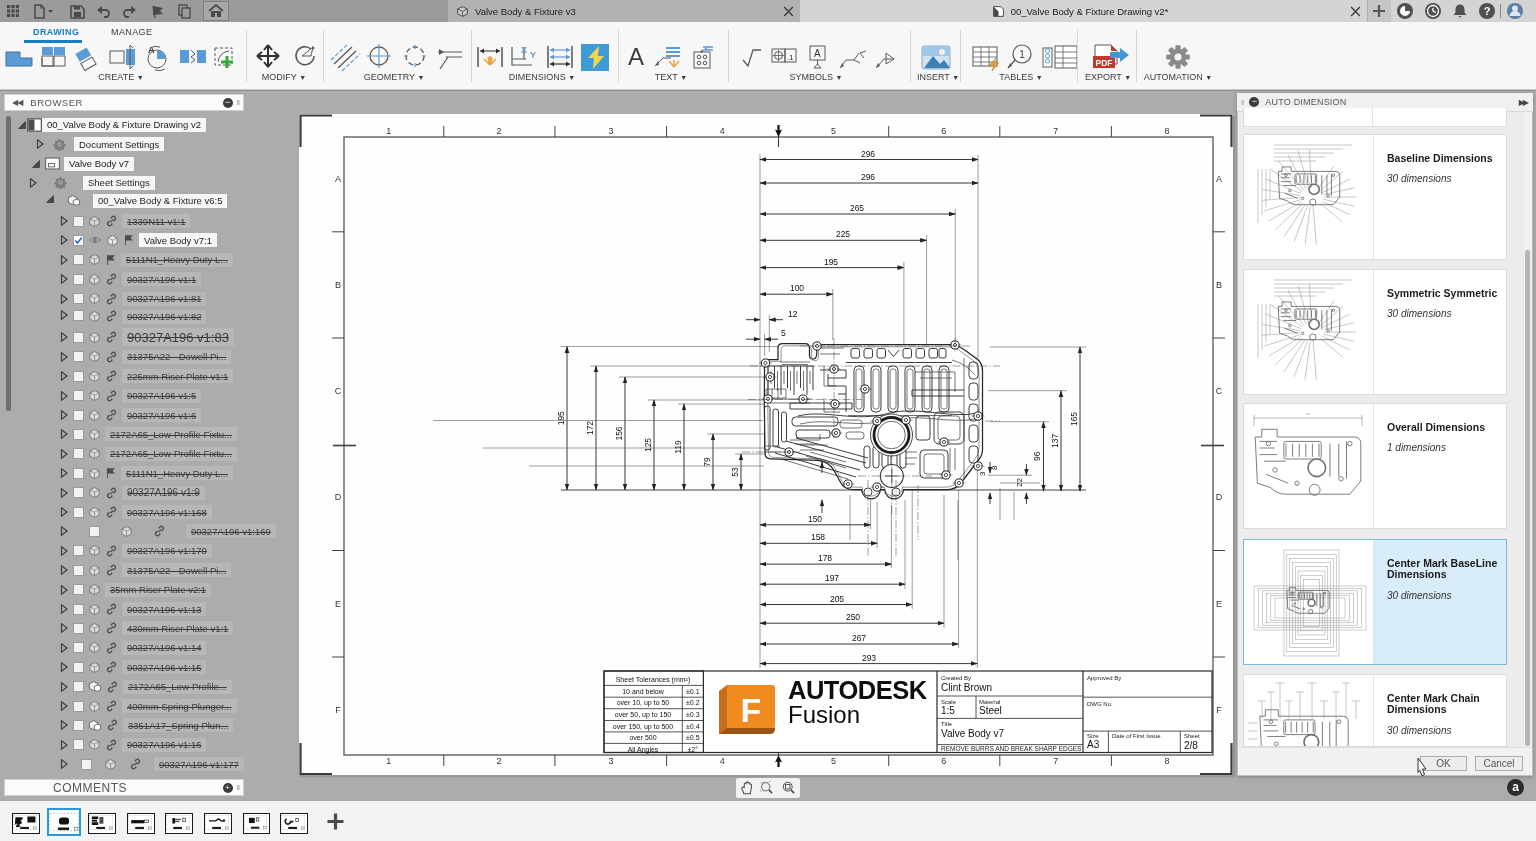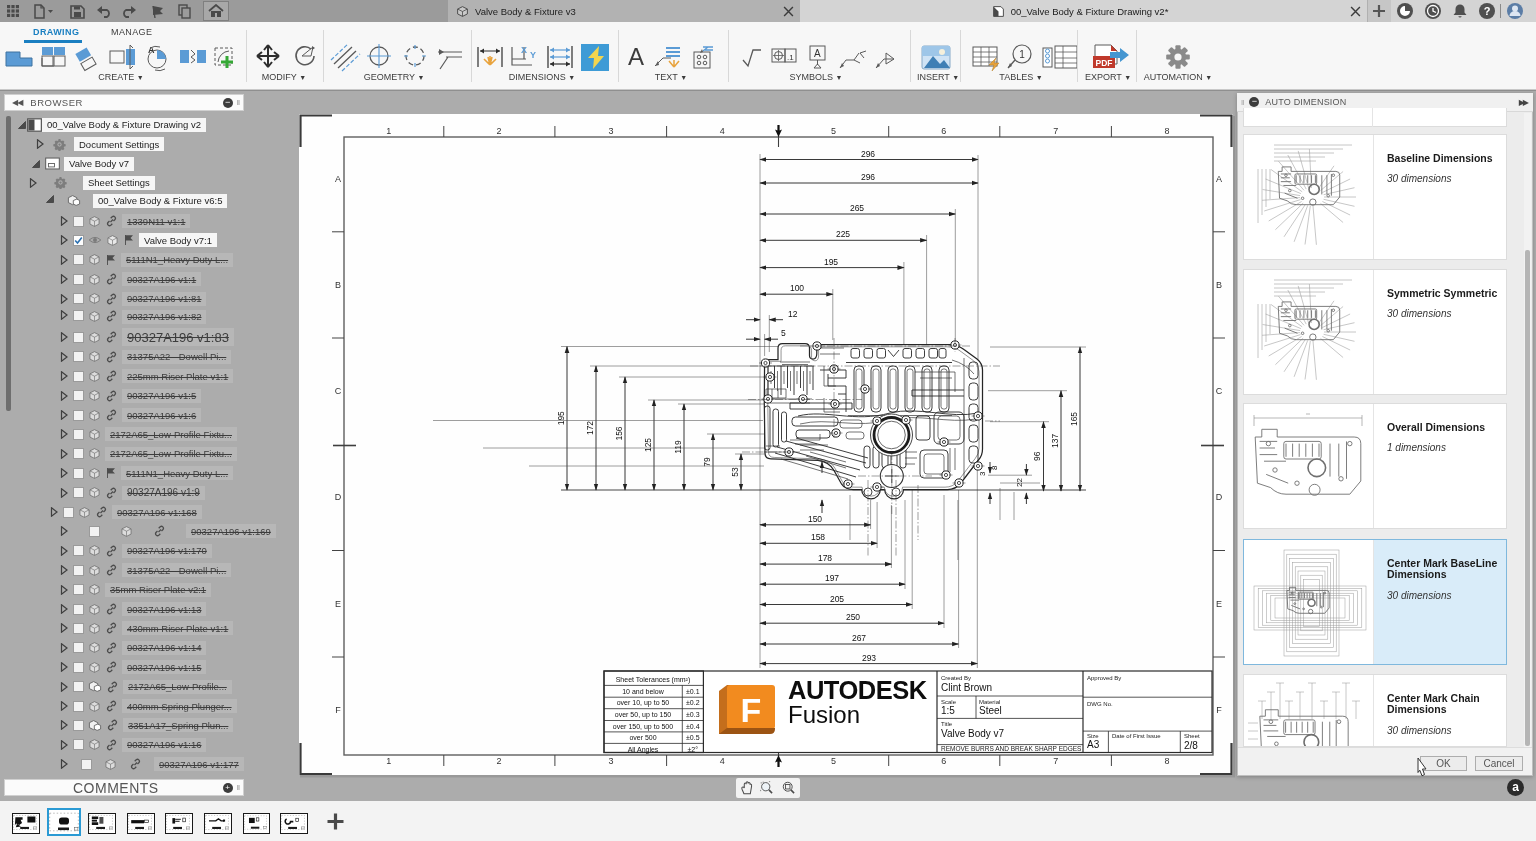--- a/index.html
+++ b/index.html
@@ -885,21 +885,21 @@
     </svg>
     <svg width="13" height="13" viewBox="0 0 20 20" style="flex:0 0 auto">
       <path d="M3,6 L10,2.5 L17,6 V14 L10,17.5 L3,14 z" fill="#dcdcdc" stroke="#6f6f6f" stroke-width="1.2"></path>
       <path d="M3,6 L10,9.5 L17,6 M10,9.5 V17.5" fill="none" stroke="#6f6f6f" stroke-width="1"></path>
     </svg>
     <svg width="13" height="12" viewBox="0 0 24 24" style="flex:0 0 auto">
       <path fill="none" stroke="#4c4c4c" stroke-width="2.6" d="M10,14 L15,9 M8,12 l-3,3 a4,4 0 0,0 5.6,5.6 l3-3 M16,12 l3-3 a4,4 0 0,0 -5.6,-5.6 l-3,3"></path>
     </svg>
     <span style="font-size:10px;color:#3d3d3d;text-decoration:line-through;background:rgba(185,185,185,0.85);padding:1.5px 5px;white-space:nowrap">90327A196 v1:9</span>
   </div>
-<div class="abs" style="left:49px;top:503.4999999999997px;height:17px;display:flex;align-items:center;gap:4px">
+<div class="abs" style="left:59px;top:503.4999999999997px;height:17px;display:flex;align-items:center;gap:4px">
     <svg width="10" height="10" style="flex:0 0 auto">
       <path d="M2.5,0.8 L8,5 L2.5,9.2 z" fill="none" stroke="#3f3f3f" stroke-width="1.2"></path>
     </svg>
     <svg width="11" height="11" style="flex:0 0 auto">
       <rect x="0.5" y="0.5" width="10" height="10" fill="#f2f2f2" stroke="#9a9a9a"></rect>
     </svg>
     <svg width="13" height="13" viewBox="0 0 20 20" style="flex:0 0 auto">
       <path d="M3,6 L10,2.5 L17,6 V14 L10,17.5 L3,14 z" fill="#dcdcdc" stroke="#6f6f6f" stroke-width="1.2"></path>
       <path d="M3,6 L10,9.5 L17,6 M10,9.5 V17.5" fill="none" stroke="#6f6f6f" stroke-width="1"></path>
     </svg>
@@ -1107,21 +1107,21 @@
     <svg width="13" height="13" viewBox="0 0 20 20" style="flex:0 0 auto">
       <path d="M3,6 L10,2.5 L17,6 V14 L10,17.5 L3,14 z" fill="#dcdcdc" stroke="#6f6f6f" stroke-width="1.2"></path>
       <path d="M3,6 L10,9.5 L17,6 M10,9.5 V17.5" fill="none" stroke="#6f6f6f" stroke-width="1"></path>
     </svg>
     <svg width="13" height="12" viewBox="0 0 24 24" style="flex:0 0 auto">
       <path fill="none" stroke="#4c4c4c" stroke-width="2.6" d="M10,14 L15,9 M8,12 l-3,3 a4,4 0 0,0 5.6,5.6 l3-3 M16,12 l3-3 a4,4 0 0,0 -5.6,-5.6 l-3,3"></path>
     </svg>
     <span style="font-size:9.5px;color:#3d3d3d;text-decoration:line-through;background:rgba(185,185,185,0.85);padding:1.5px 5px;white-space:nowrap">90327A196 v1:177</span>
   </div>
 <div class="abs" style="left:4px;top:779px;width:240px;height:17px;background:#fbfbfb;border:1px solid #d0d0d0;display:flex;align-items:center">
-    <span style="font-size:14px;color:#555;margin-left:68px;letter-spacing:.5px">COMMENTS</span>
+    <span style="font-size:12px;color:#555;margin-left:48px;letter-spacing:.5px">COMMENTS</span>
     <span style="margin-left:auto;margin-right:4px;width:10px;height:10px;border-radius:5px;background:#3c3c3c;color:#fff;font-size:8px;line-height:10px;text-align:center">+</span>
     <span style="font-size:8px;color:#888;margin-right:3px">‖</span>
   </div>
 <div class="abs" style="left:1237px;top:93px;width:296px;height:683px;background:#ececec;border:1px solid #bfbfbf;box-shadow:0 1px 4px rgba(0,0,0,.25)"></div>
 <div class="abs" style="left:1237px;top:93px;width:296px;height:19px;background:#f0f0f0;border-bottom:1px solid #d8d8d8;display:flex;align-items:center">
     <span style="font-size:8px;color:#999;margin-left:4px">‖</span>
     <span style="margin-left:5px;width:10px;height:10px;border-radius:5px;background:#3c3c3c;color:#fff;font-size:9px;line-height:9px;text-align:center">−</span>
     <span style="font-size:9px;color:#555;margin-left:6px;letter-spacing:.2px">AUTO DIMENSION</span>
     <span style="margin-left:auto;margin-right:6px;font-size:8px;color:#444;letter-spacing:-2px">▶▶</span>
   </div>

